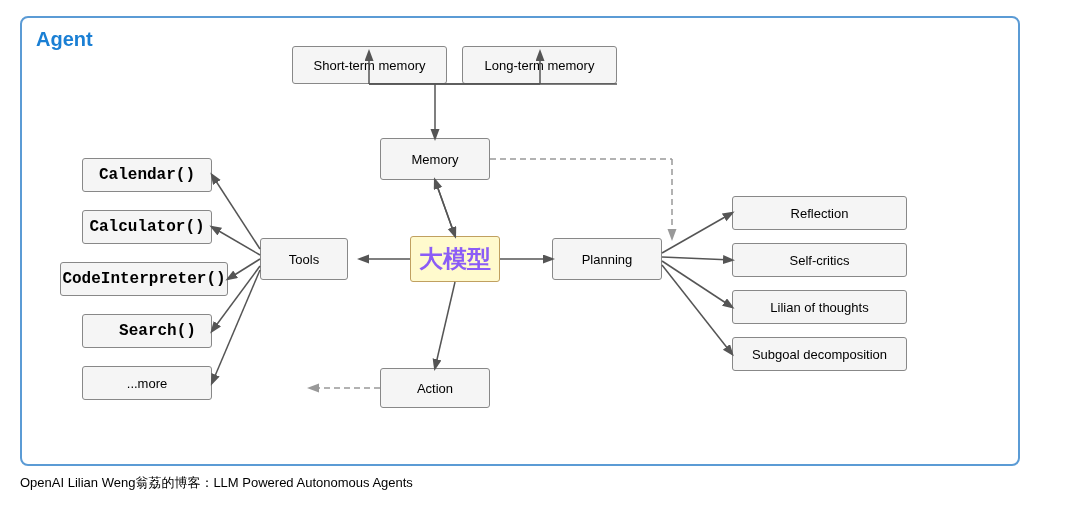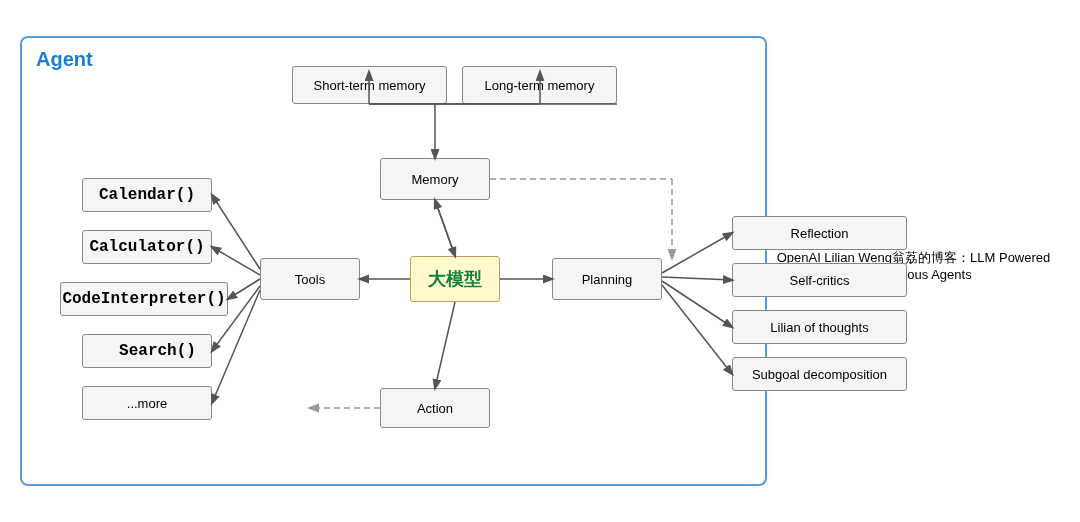--- a/index.html
+++ b/index.html
@@ -10,22 +10,22 @@
       justify-content: center;
       align-items: center;
       width: 1080px;
       height: 522px;
       overflow: hidden;
     }
     .outer-wrapper {
       width: 1040px;
       height: 490px;
       display: flex;
-      flex-direction: row;
-      align-items: center;
+      flex-direction: column;
+      align-items: flex-start;
     }
     .diagram-container {
       border: 2px solid #5b9bd5;
       border-radius: 8px;
       width: 1000px;
       height: 450px;
       position: relative;
       background: #fff;
     }
     .agent-label {
@@ -50,23 +50,23 @@
       padding: 4px 8px;
     }
     .box.bold-text {
       font-family: 'Courier New', monospace;
       font-weight: bold;
       font-size: 16px;
     }
     .box.center-box {
       background: #fffacd;
       border: 1.5px solid #c0a060;
-      font-size: 18px;
+      font-size: 24px;
       font-weight: bold;
-      color: #15803d;
+      color: #8b5cf6;
     }
     
     .arrows-svg {
       position: absolute;
       top: 0; left: 0;
       width: 100%; height: 100%;
       pointer-events: none;
       overflow: visible;
     }
     .caption {
@@ -89,21 +89,21 @@
     </div>
 
     <div class="box" style="left:440px; top:28px; width:155px; height:38px;">
       <span>Long-term memory</span>
     </div>
 
     <div class="box" style="left:358px; top:120px; width:110px; height:42px;">
       <span>Memory</span>
     </div>
 
-    <div class="box" style="left:238px; top:220px; width:100px; height:42px;">
+    <div class="box" style="left:238px; top:220px; width:88px; height:42px;">
       <span>Tools</span>
     </div>
 
     <div class="box center-box" style="left:388px; top:218px; width:90px; height:46px;">
       <span>大模型</span>
     </div>
 
     <div class="box" style="left:358px; top:350px; width:110px; height:40px;">
       <span>Action</span>
     </div>

